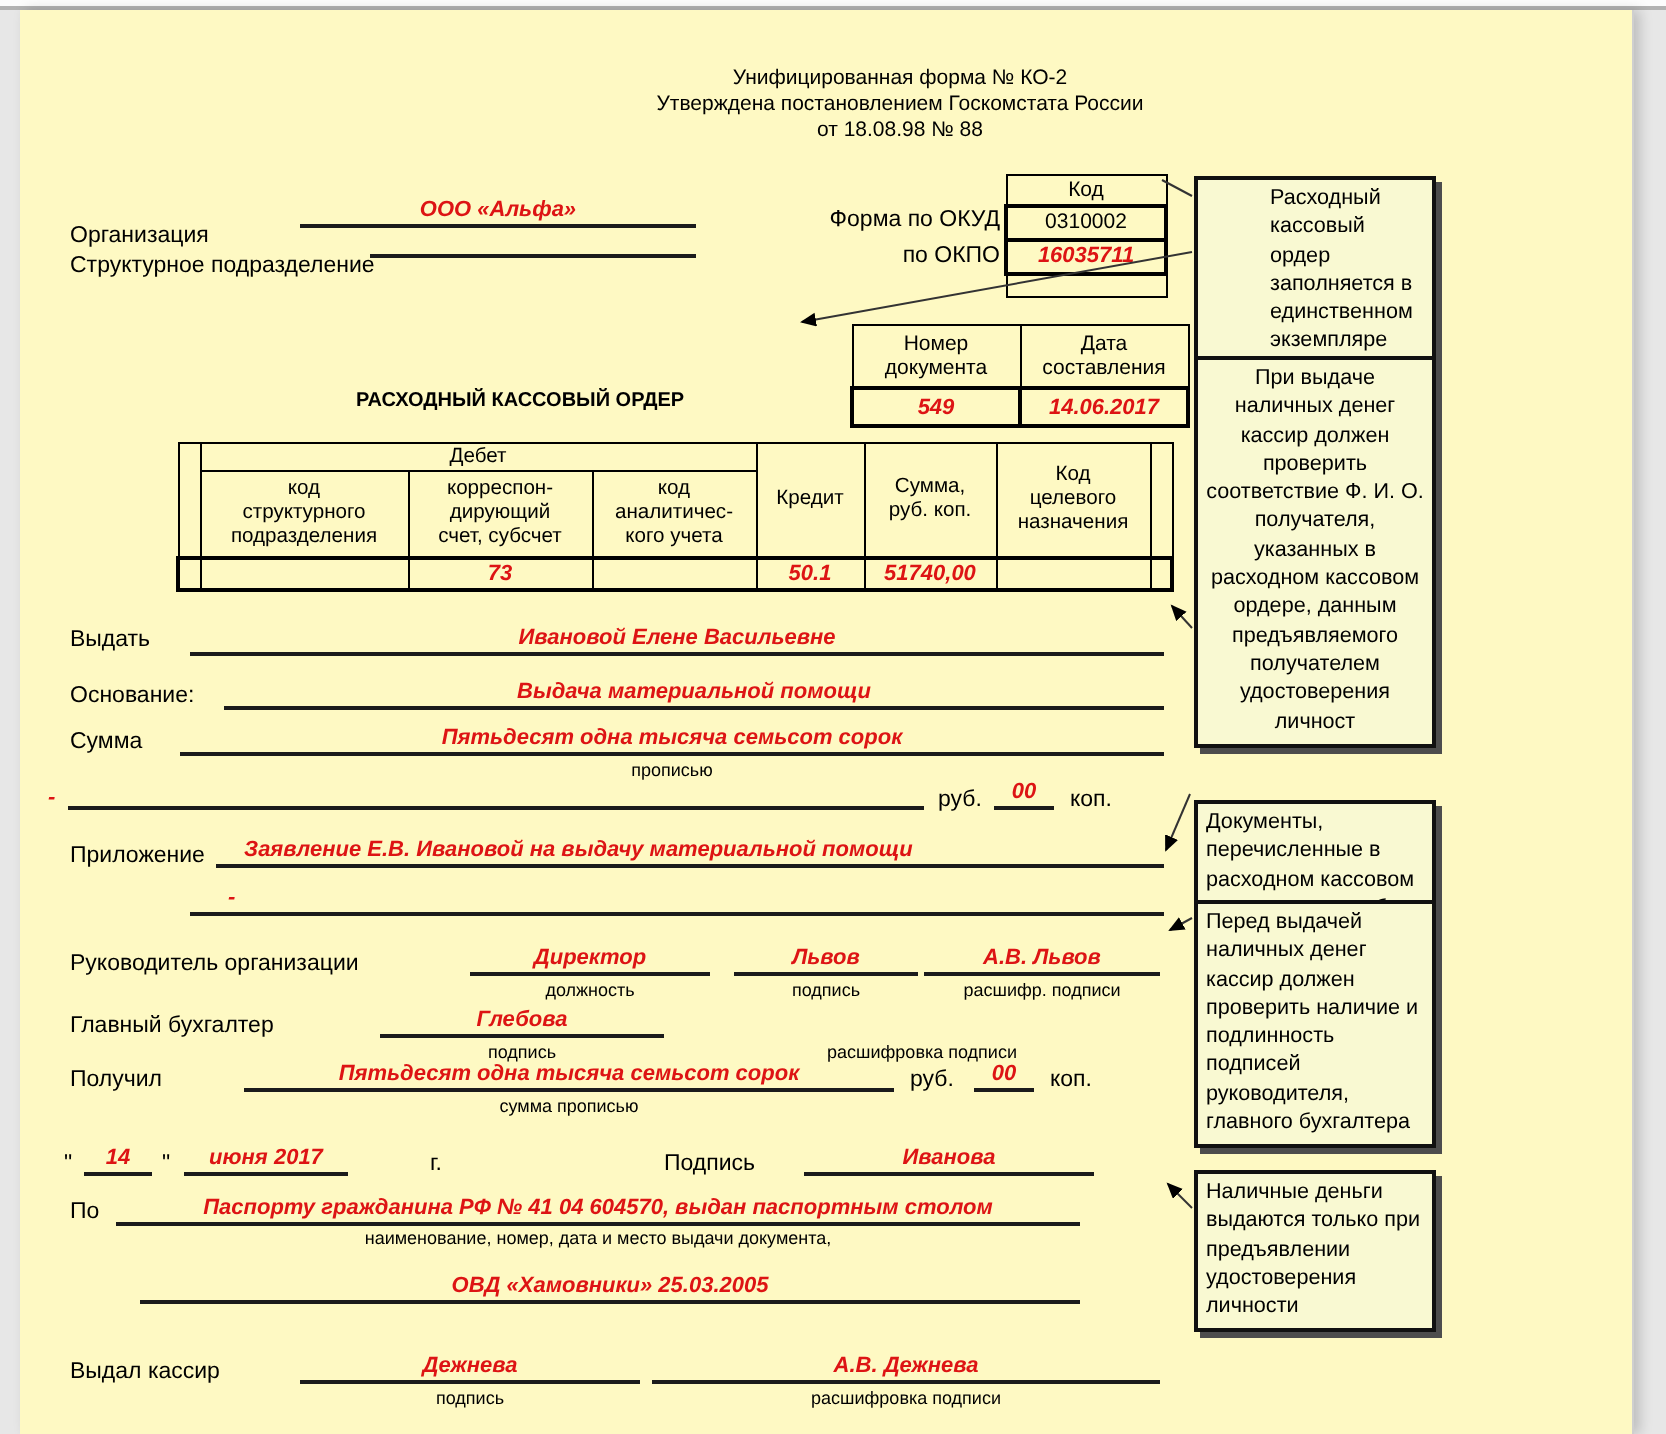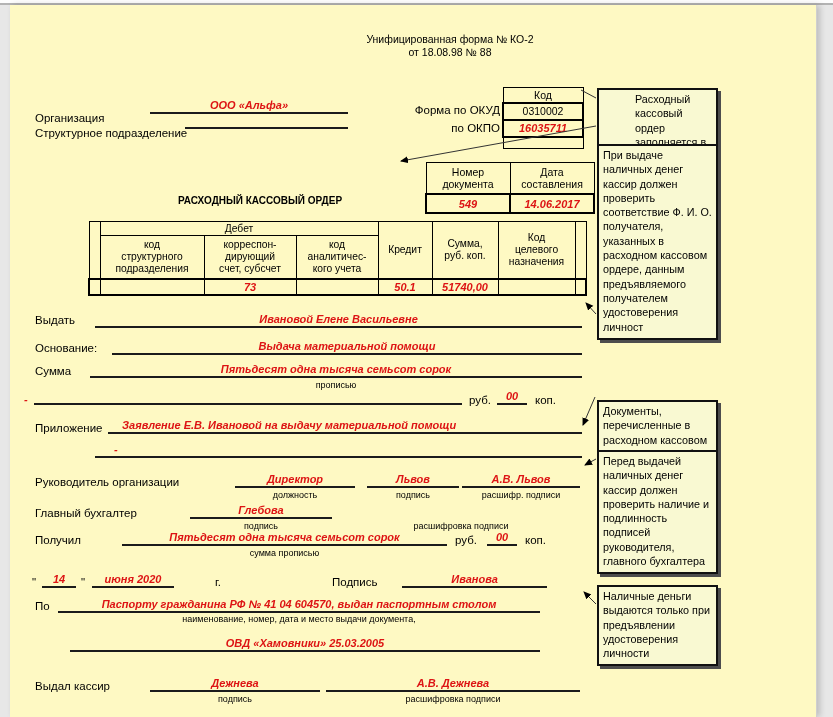--- a/index.html
+++ b/index.html
@@ -50,20 +50,21 @@
 </style>
 </head>
 <body>
 
 <div class="top-edge"></div>
 
 <div class="page">
 
   <div class="abs hdr" style="left:295px;top:28px;width:290px;">
     <div>Унифицированная форма № КО-2</div>
+    <div>Утверждена постановлением Госкомстата России</div>
     <div>от 18.08.98 № 88</div>
   </div>
 
   <div class="abs lbl" style="left:372px;top:99px;width:118px;text-align:right;">Форма по ОКУД</div>
   <div class="abs lbl" style="left:372px;top:117px;width:118px;text-align:right;">по ОКПО</div>
   <table class="kod-table abs" style="left:492px;top:82px;">
     <tbody>
         <tr>
           <td style="height:14px;">Код</td>
         </tr>
@@ -211,21 +212,21 @@
     <span class="red">00</span>
   </div>
   <div class="abs lbl" style="left:515px;top:529px;">коп.</div>
 
   <div class="abs lbl" style="left:22px;top:571px;">"</div>
   <div class="uline" style="left:32px;top:567px;width:34px;">
     <span class="red">14</span>
   </div>
   <div class="abs lbl" style="left:71px;top:571px;">"</div>
   <div class="uline" style="left:82px;top:567px;width:82px;">
-    <span class="red">июня 2020</span>
+    <span class="red">июня 2017</span>
   </div>
   <div class="abs lbl" style="left:205px;top:571px;">г.</div>
   <div class="abs lbl" style="left:322px;top:571px;">Подпись</div>
   <div class="uline" style="left:392px;top:567px;width:145px;">
     <span class="red">Иванова</span>
   </div>
 
   <div class="abs lbl" style="left:25px;top:595px;">По</div>
   <div class="uline" style="left:48px;top:592px;width:482px;">
     <span class="red">Паспорту гражданина РФ № 41 04 604570, выдан паспортным столом</span>
@@ -256,16 +257,16 @@
   </defs>
   <line x1="596" y1="98" x2="581" y2="90" stroke="#333" stroke-width="1"></line>
   <line x1="596" y1="126" x2="401" y2="161" stroke="#333" stroke-width="1" marker-end="url(#ah)"></line>
   <line x1="596" y1="314" x2="586" y2="303" stroke="#333" stroke-width="1" marker-end="url(#ah)"></line>
   <line x1="595" y1="397" x2="583" y2="425" stroke="#333" stroke-width="1" marker-end="url(#ah)"></line>
   <line x1="596" y1="459" x2="585" y2="465" stroke="#333" stroke-width="1" marker-end="url(#ah)"></line>
   <line x1="596" y1="604" x2="584" y2="592" stroke="#333" stroke-width="1" marker-end="url(#ah)"></line>
 </svg>
 
 <div class="note" style="top:88px;padding-left:36px;"><span>Расходный кассовый ордер заполняется в единственном экземпляре</span></div>
-<div class="note" style="top:144px;"><span>При выдаче наличных денег кассир должен проверить соответствие Ф. И. О. получателя, указанных в расходном кассовом ордере, данным предъявляемого получателем удостоверения  личност</span></div>
+<div class="note" style="top:178px;text-align:center;"><span>При выдаче наличных денег кассир должен проверить соответствие Ф. И. О. получателя, указанных в расходном кассовом ордере, данным предъявляемого получателем удостоверения  личност</span></div>
 <div class="note" style="top:352px;margin-top:48px;"><span>Документы, перечисленные в расходном кассовом ордере, должны быть переданы кассиру</span></div>
 <div class="note" style="top:450px;"><span>Перед выдачей наличных денег кассир должен проверить наличие и подлинность подписей руководителя, главного бухгалтера</span></div>
 <div class="note" style="top:585px;"><span>Наличные деньги выдаются только при предъявлении удостоверения личности</span></div>
 
 </body></html>

